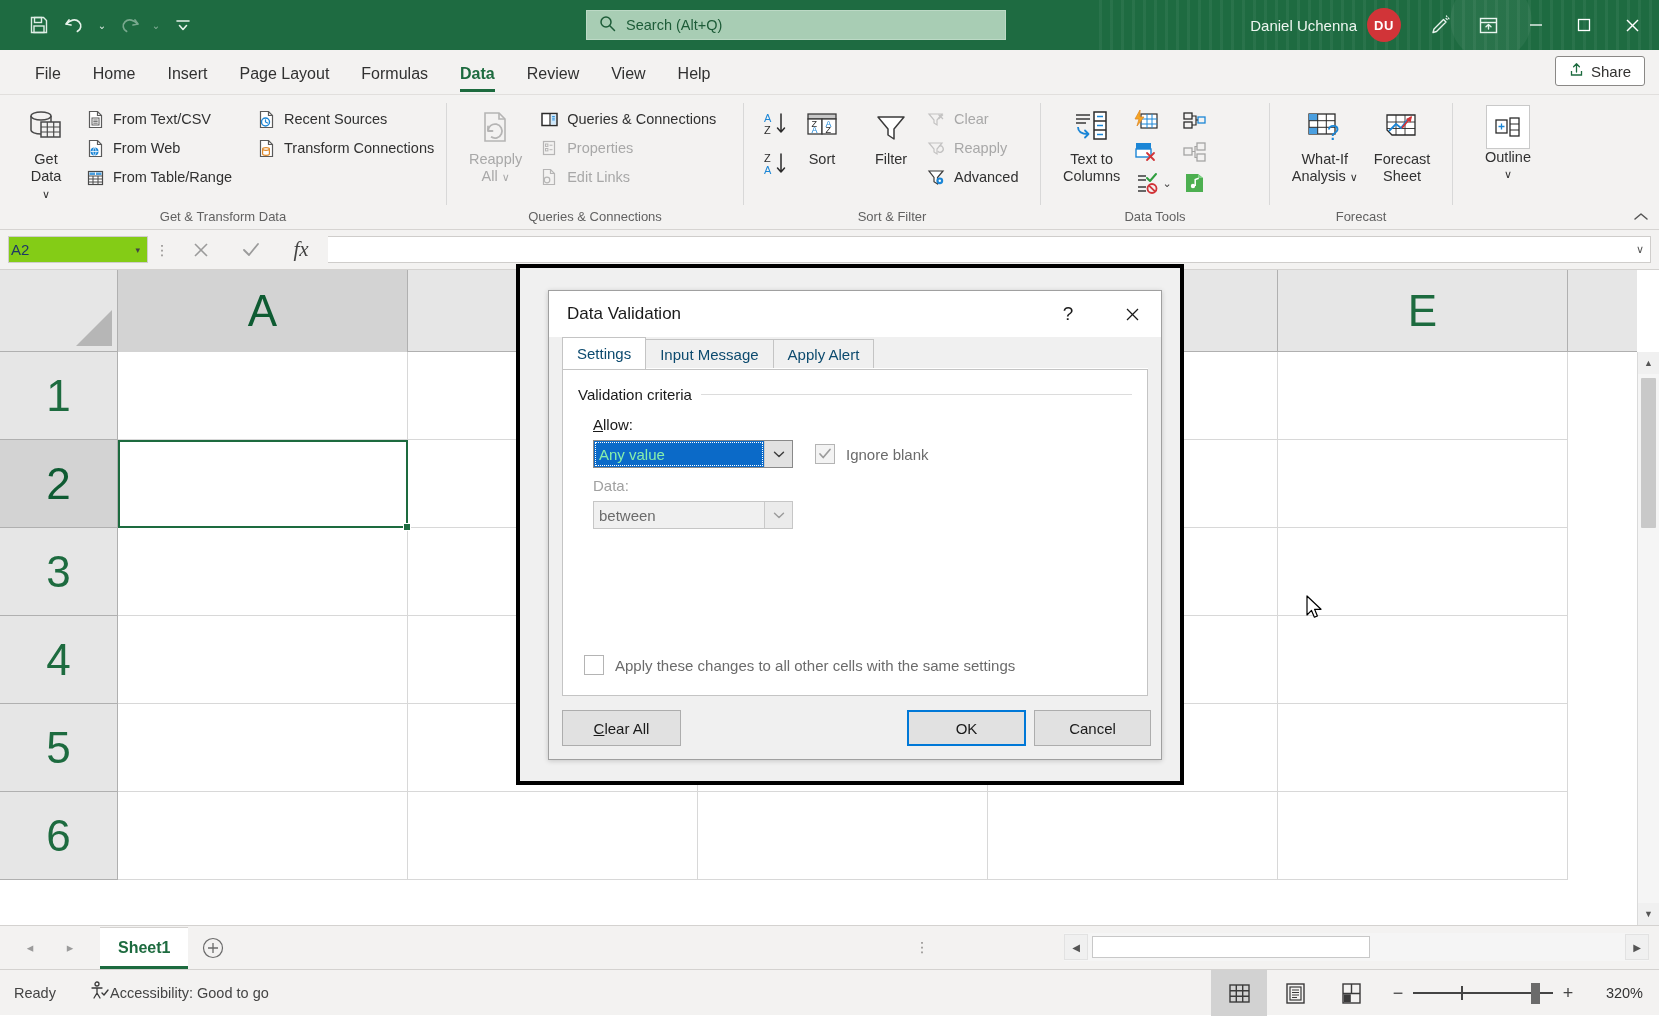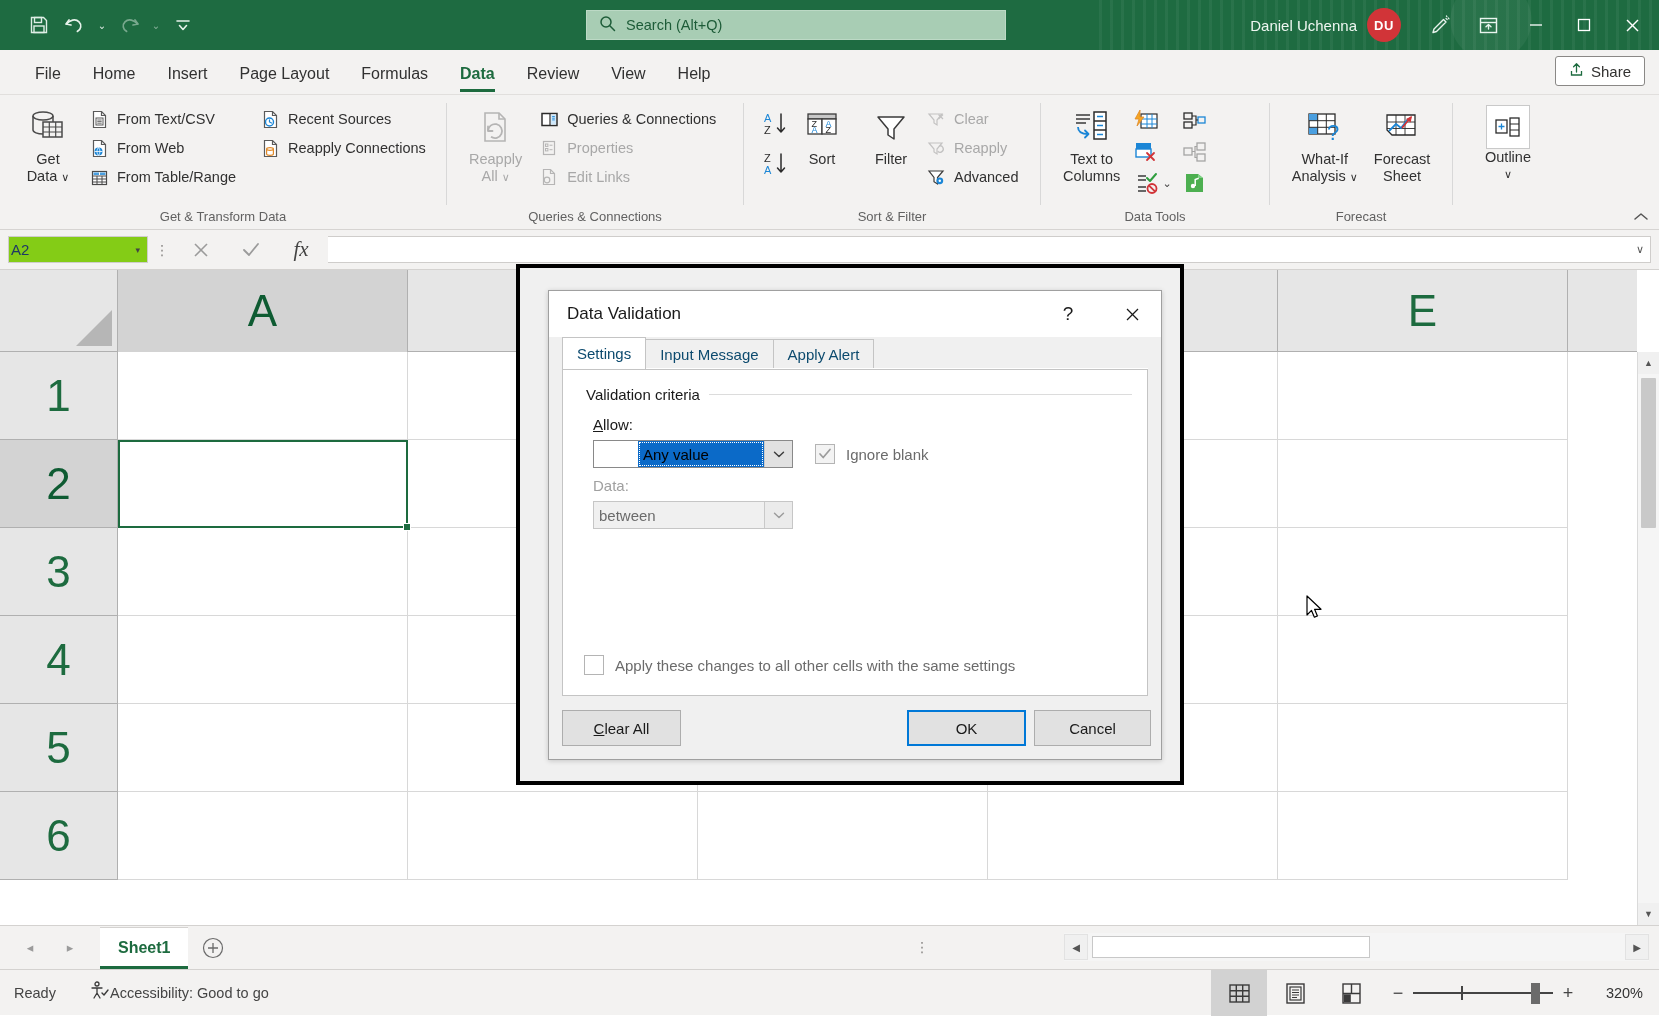--- a/index.html
+++ b/index.html
@@ -145,29 +145,29 @@
     justify-content:center;font-size:19px;color:#1a1a1a;}
   .dlg-close{position:absolute;right:0;top:0;width:58px;height:46px;display:flex;align-items:center;
     justify-content:center;font-size:20px;color:#1a1a1a;}
   .dlg-tabs{height:32px;display:flex;align-items:flex-end;padding-left:13px;position:relative;}
   .dlg-tabs:before{content:"";position:absolute;left:13px;right:13px;bottom:0;height:1px;background:#fff;}
   .dtab{height:30px;display:flex;align-items:center;padding:0 14px;font-size:15px;color:#0c4a6e;
     background:#f0f0f0;border:1px solid #c4c4c4;border-bottom:none;margin-right:-1px;}
   .dtab.active{background:#fff;border-color:#c4c4c4;height:32px;z-index:2;}
   .dlg-panel{position:absolute;left:13px;right:13px;top:78px;bottom:63px;background:#fff;border:1px solid #c4c4c4;}
   .grpline{position:absolute;left:15px;right:15px;top:16px;display:flex;align-items:center;gap:9px;}
-  .grpline .lbl{font-size:15px;color:#1a1a1a;white-space:nowrap;margin-left:8px;}
+  .grpline .lbl{font-size:15px;color:#1a1a1a;white-space:nowrap;}
   .grpline .ln{flex:1;height:1px;background:#dcdcdc;}
   .fld-label{position:absolute;font-size:15px;color:#1a1a1a;}
   .fld-label.dis{color:#a0a0a0;}
   .uline{text-decoration:underline;}
   .combo{position:absolute;width:200px;height:28px;border:1px solid #898989;background:#fff;display:flex;
     align-items:stretch;}
   .combo .val{flex:1;display:flex;align-items:center;padding:0 5px;font-size:15px;color:#111;}
-  .combo.sel .val{background:#0b6ac8;color:#000000;outline:1px dotted #fff;outline-offset:-2px;margin-left:44px;}
+  .combo.sel .val{background:#0b6ac8;color:#86efac;outline:1px dotted #fff;outline-offset:-2px;}
   .combo .arrow{width:28px;background:#e1e1e1;border-left:1px solid #c9c9c9;display:flex;align-items:center;
     justify-content:center;font-size:11px;color:#3c3c3c;}
   .combo.dis{border-color:#c6c6c6;background:#f0f0f0;}
   .combo.dis .val{color:#6b6b6b;background:#f0f0f0;}
   .combo.dis .arrow{background:#ebebeb;color:#9b9b9b;}
   .chk{position:absolute;display:flex;align-items:center;gap:11px;font-size:15px;}
   .chkbox{width:20px;height:20px;border:1px solid #b4b4b4;background:#f3f3f3;display:flex;align-items:center;
     justify-content:center;}
   .chk.dis-checked .chkbox{background:#f3f3f3;}
   .chk.dis-checked span.t{color:#6b6b6b;}
@@ -353,21 +353,21 @@
         </div>
         <div class="smallbtn">
           <span class="ic">
               <svg width="19" height="19" viewBox="0 0 19 19">
                 <path d="M3.5 1.5h8l4 4v12h-12z" fill="#fff" stroke="#5a5a5a" stroke-width="1.2"></path>
                 <path d="M11.5 1.5v4h4" fill="none" stroke="#5a5a5a" stroke-width="1.2"></path>
                 <ellipse cx="9" cy="10" rx="3.4" ry="1.3" fill="none" stroke="#e08a2a" stroke-width="1.2"></ellipse>
                 <path d="M5.6 10v5c0 .7 1.5 1.3 3.4 1.3s3.4-.6 3.4-1.3v-5" fill="none" stroke="#e08a2a" stroke-width="1.2"></path>
               </svg>
             </span>
-          <span>Reapply Connections</span>
+          <span>Transform Connections</span>
         </div>
       </div>
     </div>
     <div class="rgroup-label">Get &amp; Transform Data</div>
   </div>
   <div class="rsep"></div>
 
   <div class="rgroup" style="width:296px">
     <div class="rgroup-body">
       <div class="bigbtn" style="color:#a8a8a8;margin-left:8px">

